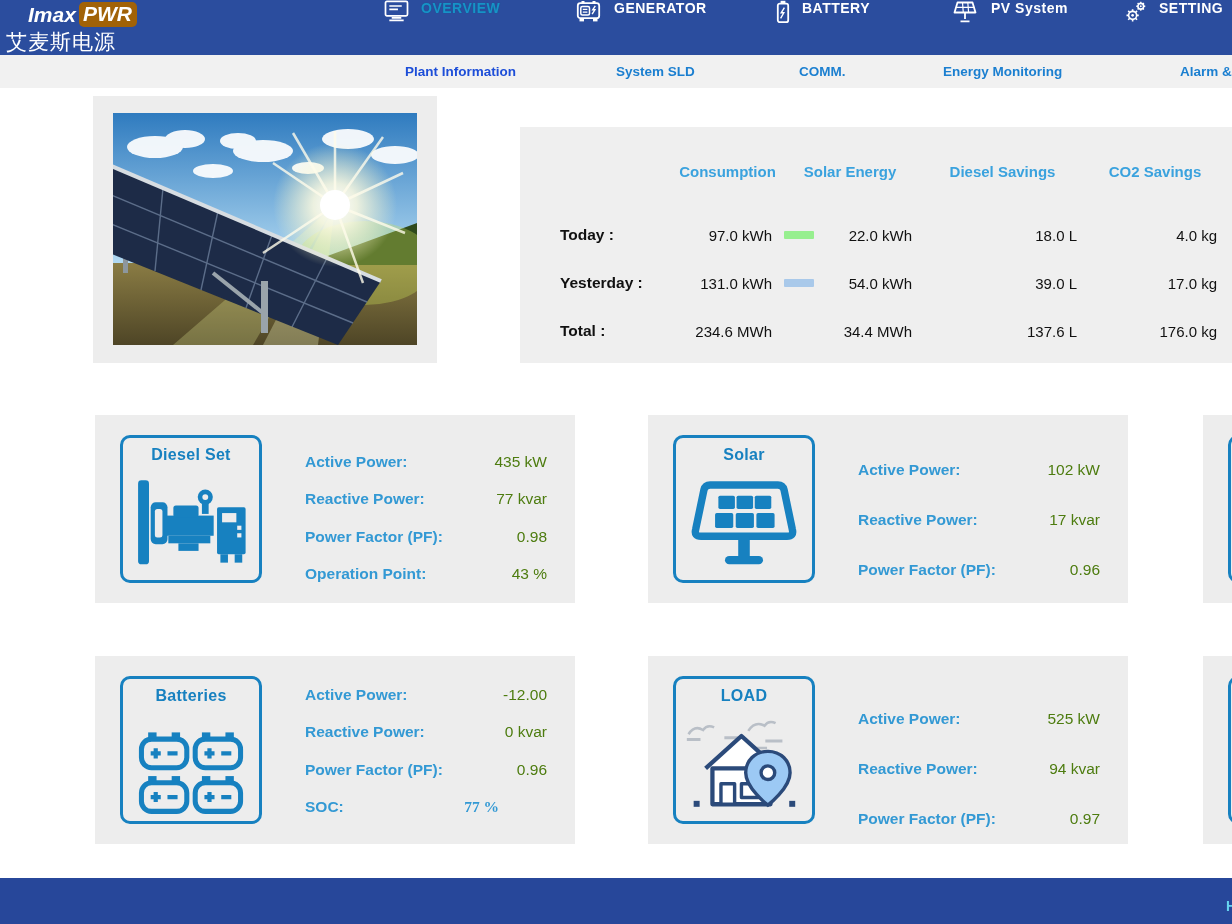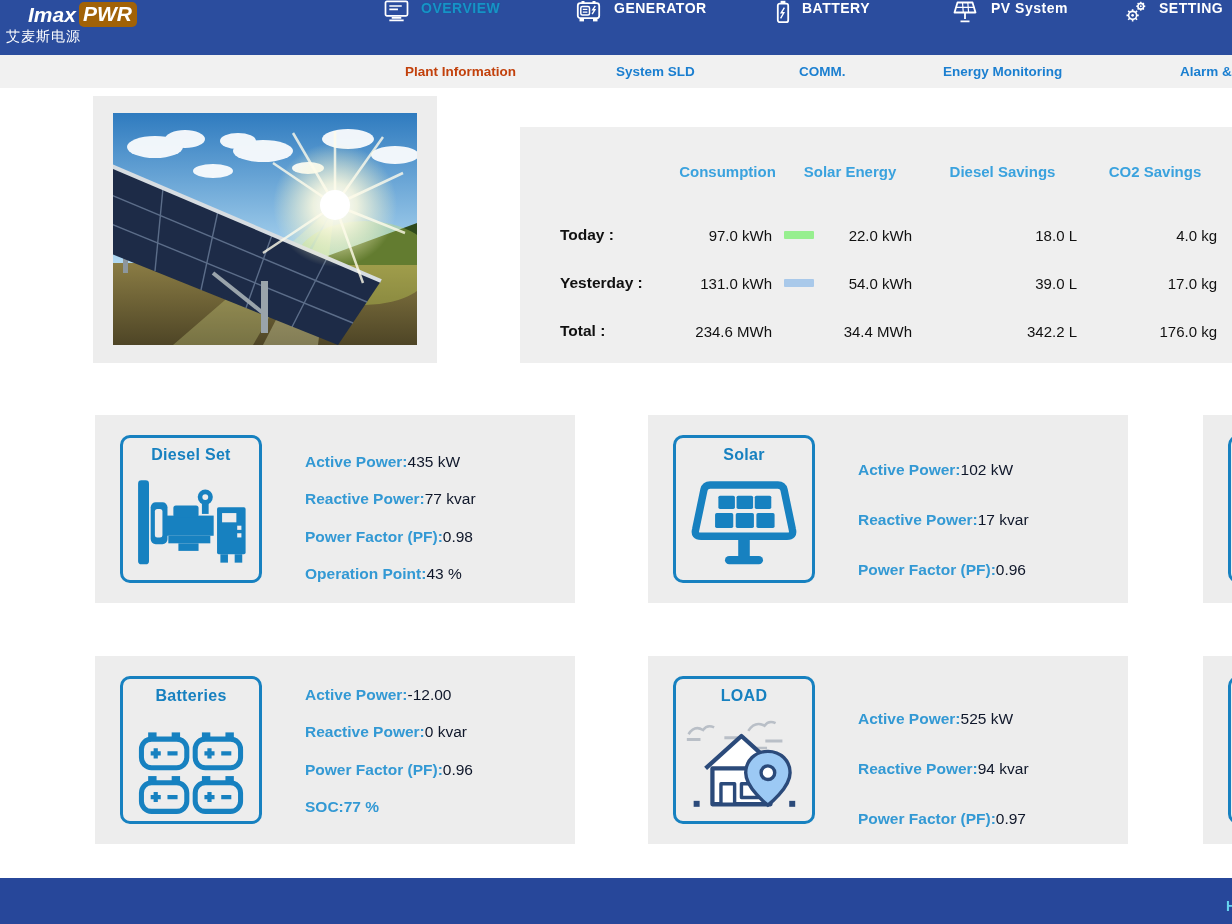--- a/index.html
+++ b/index.html
@@ -5,30 +5,30 @@
   * { margin:0; padding:0; box-sizing:border-box; }
   html,body { width:1232px; height:924px; overflow:hidden; }
   body { font-family:"Liberation Sans", sans-serif; background:#ffffff; position:relative; }
   #app { position:absolute; left:0; top:0; width:1232px; height:924px; overflow:hidden; background:#ffffff; }
 
   
   .topnav { position:absolute; left:0; top:0; width:1232px; height:55px; background:#2b4d9e; }
   .logo { position:absolute; left:6px; top:2px; color:#fff; }
   .logo-line1 { font-size:21px; font-weight:bold; font-style:italic; display:flex; align-items:center; gap:3px; padding-left:22px; }
   .logo-pwr { background:#a16207; border-radius:5px; padding:0 5px 1px 4px; display:inline-block; }
-  .logo-line2 { font-size:14px; letter-spacing:1px; margin-top:1px; }
+  .logo-line2 { font-size:21px; letter-spacing:1px; margin-top:1px; }
   .nav-item { position:absolute; top:0; height:55px; display:flex; align-items:flex-start; gap:12px; cursor:pointer; }
   .nav-label { color:#ffffff; font-size:14px; font-weight:bold; letter-spacing:.5px; }
   .nav-label.active { color:#1792c8; text-shadow:0 0 1px #0e5f85; }
   .nav-item svg { display:block; }
 
   
   .subnav { position:absolute; left:0; top:55px; width:1232px; height:33px; background:#f1f1f1; }
   .subnav-item { position:absolute; top:0; height:33px; display:flex; align-items:center; font-size:13.5px; font-weight:bold; color:#1b7fd0; cursor:pointer; white-space:nowrap; }
-  .subnav-item.active { color:#c2410c; }
+  .subnav-item.active { color:#1d4ed8; }
 
   
   .photo-card { position:absolute; left:93px; top:96px; width:344px; height:267px; background:#ededed; }
   .photo { position:absolute; left:20px; top:17px; width:304px; height:232px; overflow:hidden; }
 
   
   .stats-panel { position:absolute; left:520px; top:127px; width:712px; height:236px; background:#efefef; }
   .stats-grid { position:absolute; left:40px; top:36px; display:grid;
     grid-template-columns:115px 105px 140px 165px 140px; grid-auto-rows:48px; align-items:center; }
   .stats-grid .hdr { height:30px; align-self:start; }
@@ -36,24 +36,24 @@
   .srl { color:#111; font-size:15.5px; font-weight:bold; text-align:left; }
   .sv { color:#111; font-size:15px; text-align:right; padding-right:8px; position:relative; }
   .mini-bar { position:absolute; right:-34px; top:50%; margin-top:-4px; width:30px; height:8px; border-radius:1px; }
 
   
   .card { position:absolute; width:480px; height:188px; background:#ededed; }
   .iconbox { position:absolute; left:25px; top:20px; width:142px; height:148px; border:3.5px solid #1781c0; border-radius:10px; }
   .iconbox .ctitle { position:absolute; top:8px; width:100%; text-align:center; color:#1781c0; font-size:16px; font-weight:bold; letter-spacing:.3px; }
   .iconbox svg { position:absolute; left:50%; transform:translateX(-50%); bottom:4px; }
   .cstats { position:absolute; left:210px; right:28px; top:0; }
-  .crow { display:flex; justify-content:flex-start; align-items:center; }
+  .crow { display:flex; justify-content:space-between; align-items:center; }
   .crow .clabel { color:#3399d4; font-size:15.5px; font-weight:bold; }
-  .crow .cvalue { color:#0f172a; font-size:15.5px; }
-  .crow .cvalue.blue { color:#3399d4; font-weight:bold; margin-right:86px; }
+  .crow .cvalue { color:#4d7c0f; font-size:15.5px; }
+  .crow .cvalue.blue { color:#3399d4; font-weight:bold; margin-right:48px;font-family:Liberation Serif, serif; }
   .rows4 { padding-top:28px; } .rows4 .crow { height:37.5px; }
   .rows3 { padding-top:30px; } .rows3 .crow { height:50px; }
 
   
   .footer { position:absolute; left:0; top:878px; width:1232px; height:46px; background:#27479a; }
   .footer-partial { position:absolute; right:-4px; top:20px; color:#66d4f0; font-size:14px; font-weight:bold; }
 </style>
 </head>
 <body>
 
@@ -222,21 +222,21 @@
       <div class="srl">Yesterday :</div>
       <div class="sv"><span>131.0 kWh</span>
         <span class="mini-bar" style="background-color:#a9c9ea"></span></div>
       <div class="sv">54.0 kWh</div>
       <div class="sv">39.0 L</div>
       <div class="sv">17.0 kg</div>
 
       <div class="srl">Total :</div>
       <div class="sv">234.6 MWh</div>
       <div class="sv">34.4 MWh</div>
-      <div class="sv">342.2 L</div>
+      <div class="sv">137.6 L</div>
       <div class="sv">176.0 kg</div>
     </div>
   </div>
 
   <div class="card" style="left:95px; top:415px;">
     <div class="iconbox">
       <div class="ctitle">Diesel Set</div>
       <span>
         <svg width="126" height="104" viewBox="0 0 150 120" fill="#1781c0">
           <rect x="12" y="8" width="13" height="100" rx="4"></rect>

